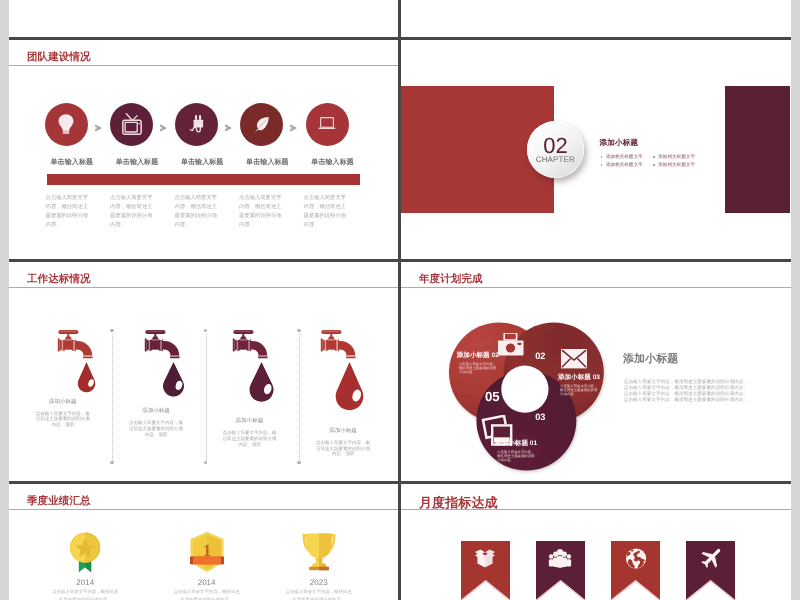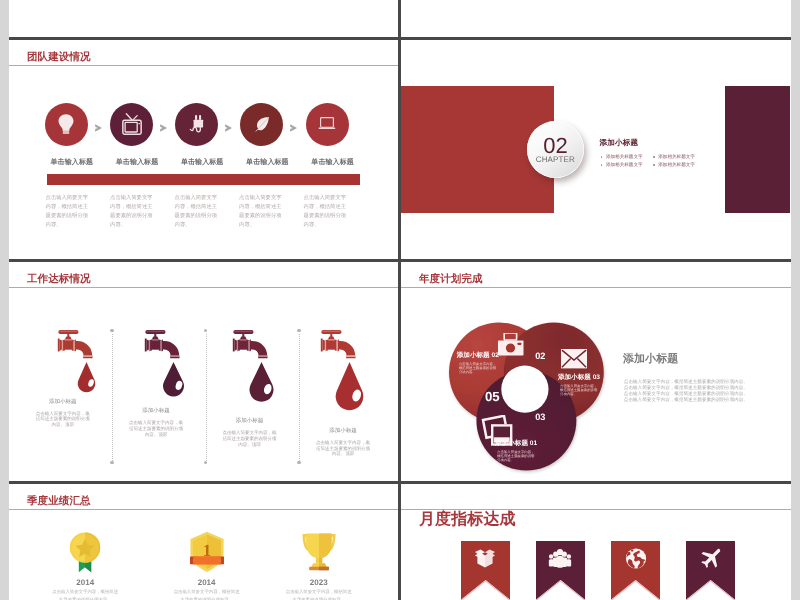--- a/index.html
+++ b/index.html
@@ -47,21 +47,21 @@
   .fb{position:absolute;text-align:center;font-size:4.5px;line-height:1.32;color:#a8a0a0;}
   .rtitle{position:absolute;color:#fff;font-weight:bold;white-space:nowrap;}
   .rbody{position:absolute;color:#eccfcf;font-size:3.4px;line-height:1.2;}
   .rnum{position:absolute;color:#fff;font-weight:bold;}
   .sideh{position:absolute;color:#7d7d7d;font-weight:bold;white-space:nowrap;}
   .sidep{position:absolute;color:#a8a8a8;font-size:4.6px;line-height:5.4px;}
 
   
   .award{position:absolute;top:0;width:120px;}
   .award .ic{position:absolute;left:50%;transform:translateX(-50%);top:0;}
-  .award .yr{position:absolute;top:48px;left:0;width:100%;text-align:center;font-size:8px;color:#7f7f7f;font-weight:bold;}
+  .award .yr{position:absolute;top:48px;left:0;width:100%;text-align:center;font-size:8px;color:#7f7f7f;}
   .award .bd{position:absolute;top:60px;left:0;width:100%;text-align:center;font-size:4.4px;line-height:1.75;color:#b3b3b3;}
 
   
   .banner{position:absolute;}
 </style>
 </head>
 <body>
 
 <div class="page">
 <div class="sheet"></div>
@@ -375,21 +375,21 @@
             <path d="M12.6 32.2 L24.4 32.2 L26.2 36.2 L10.8 36.2 Z" fill="#f3cf4b"></path>
             <path d="M18.5 32.2 L24.4 32.2 L26.2 36.2 L18.5 36.2 Z" fill="#e9b936"></path>
             <rect x="8.6" y="35.8" width="19.8" height="3.4" rx="1.0" fill="#d98a33"></rect>
             <path d="M18.5 35.8 L28.4 35.8 L28.4 39.2 L18.5 39.2 Z" fill="#c07028"></path>
           </svg></div>
     <div class="yr" style="top:46px">2023</div>
     <div class="bd" style="left:25px;width:70px;top:56.4px">点击输入简要文字内容，概括简述主题要素的说明分项内容。</div>
   </div>
 </div>
 <div class="slide" style="left:401px;top:484px;width:390px;height:116px">
-  <div class="s-title" style="left:18px;top:25px;font-size:16px;letter-spacing:.1px">月度指标达成</div>
+  <div class="s-title" style="left:18px;top:10px;font-size:13px;letter-spacing:.1px">月度指标达成</div>
   <div class="s-rule" style="left:0;top:25px;width:390px"></div>
   <div class="banner" style="left:59.5px;top:57.2px"><svg width="49.2" height="60" viewBox="0 0 49.2 60">
           <path d="M0 0 L49.2 0 L49.2 58.8 L24.6 39.0 L0 58.8 Z" fill="#a5362f"></path>
           <path d="M0 58.8 L24.6 39.0 L49.2 58.8 L49.2 60.2 L24.6 40.4 L0 60.2 Z" fill="#e8b4bc"></path>
         </svg></div>
   <div style="position:absolute;left:84.1px;top:77.0px;transform:translate(-50%,-50%)"><svg width="21" height="19" viewBox="0 0 21 19">
           <path d="M10.5 6.6 L10.5 18.6 L2.9 14.4 L2.9 4.0 Z" fill="#fbf2f2"></path>
           <path d="M10.5 6.6 L10.5 18.6 L18.1 14.4 L18.1 4.0 Z" fill="#f2e0e0"></path>
           <path d="M0.4 3.0 L6.0 0.4 L10.5 3.2 L5.1 6.0 Z" fill="#fbf2f2"></path>
           <path d="M20.6 3.0 L15.0 0.4 L10.5 3.2 L15.9 6.0 Z" fill="#f2e0e0"></path>

